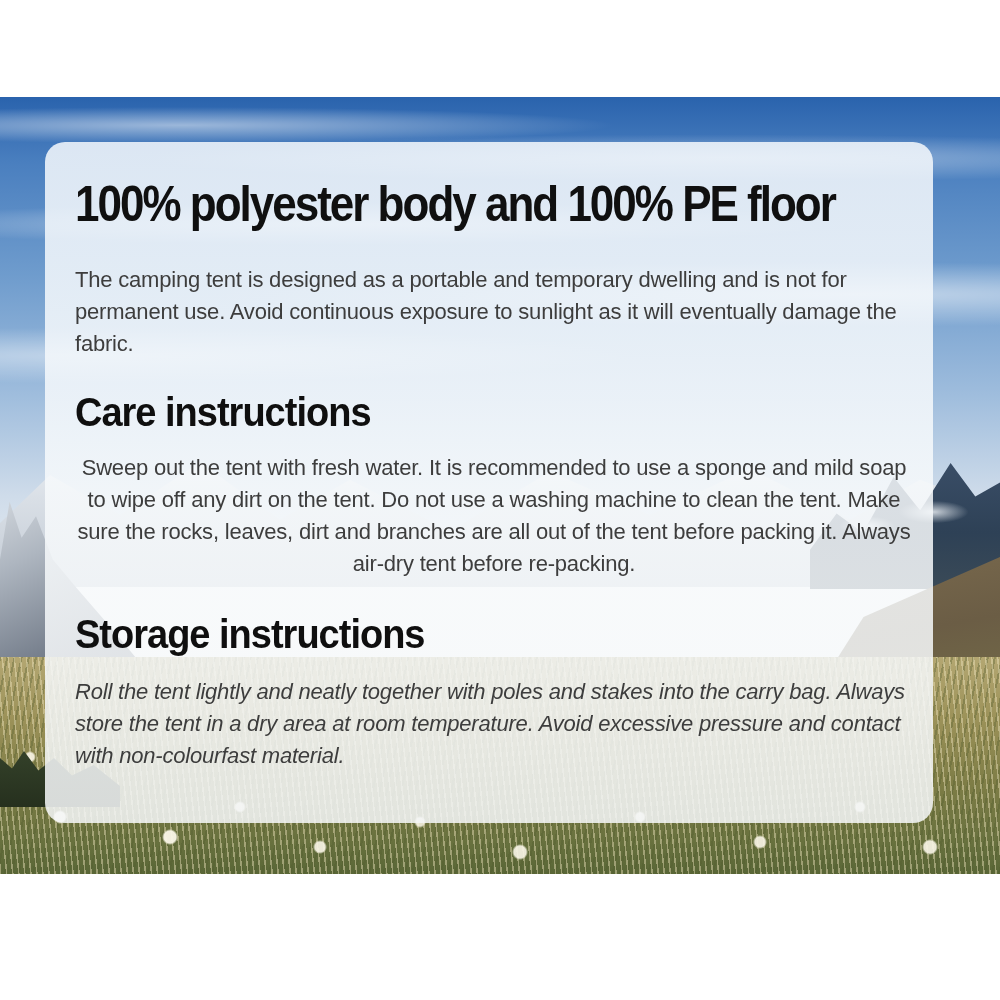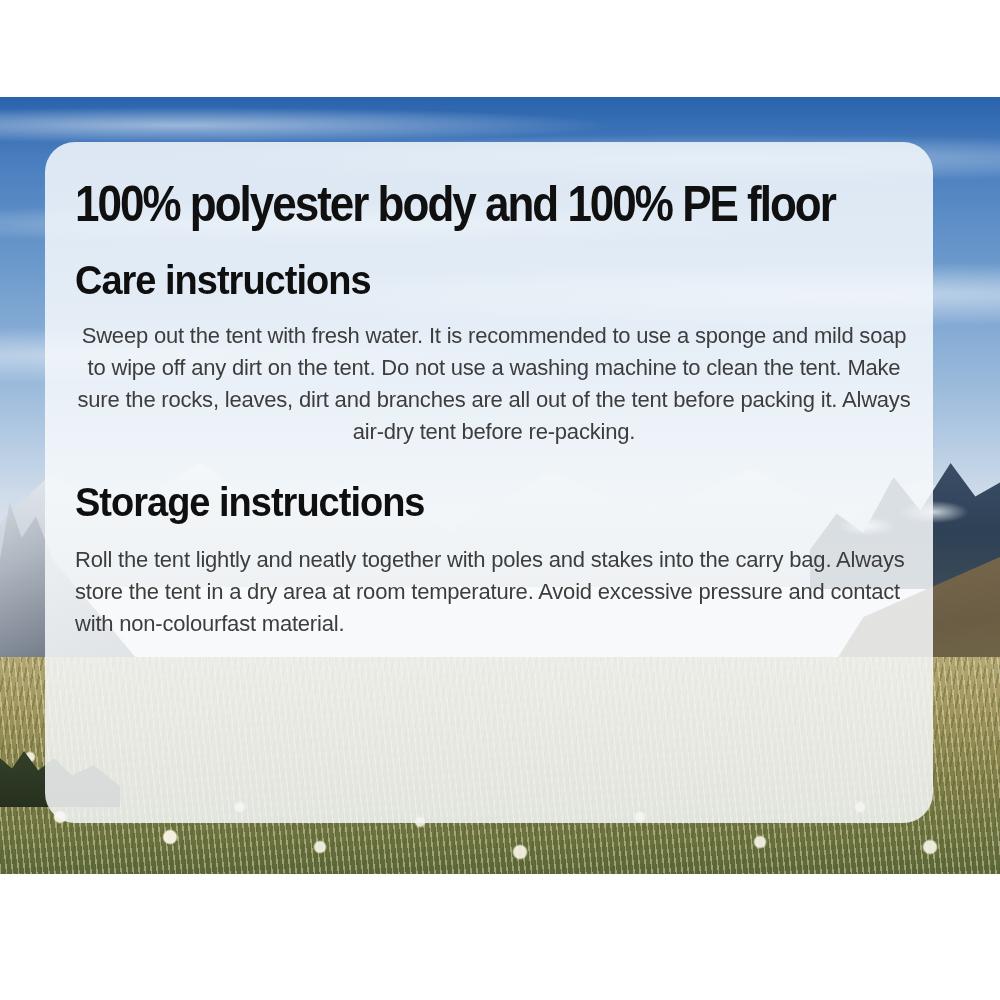--- a/index.html
+++ b/index.html
@@ -67,21 +67,21 @@
       radial-gradient(circle 6px at 640px 120px, rgba(250,246,232,.85) 0 4px, rgba(250,246,232,0) 6px),
       radial-gradient(circle 7px at 760px 145px, rgba(250,246,232,.9) 0 5px, rgba(250,246,232,0) 7px),
       radial-gradient(circle 6px at 860px 110px, rgba(250,246,232,.85) 0 4px, rgba(250,246,232,0) 6px),
       radial-gradient(circle 8px at 930px 150px, rgba(250,246,232,.9) 0 6px, rgba(250,246,232,0) 8px),
       radial-gradient(circle 6px at 30px 60px,   rgba(250,246,232,.9) 0 4px, rgba(250,246,232,0) 6px);
   }
   
   .card{
     position:absolute;left:45px;top:142px;width:888px;height:681px;
     background:linear-gradient(180deg, rgba(241,246,251,.88) 0%, rgba(247,250,252,.85) 45%, rgba(245,247,248,.86) 100%);
-    border-radius:30px;
+    border-radius:20px;
     box-sizing:border-box;
     padding:28px 30px 0 30px;
   }
   .title{
     margin:10px 0 0 0;
     font-size:44px;font-weight:bold;letter-spacing:-2px;white-space:nowrap;
     color:#101010;line-height:48px;
     transform:scaleY(1.12);transform-origin:left center;
   }
   .body-text{
@@ -92,41 +92,42 @@
   .intro{margin-top:36px;}
   .section-heading{
     margin:0;
     font-size:38px;font-weight:bold;letter-spacing:-1px;
     color:#0f0f0f;line-height:44px;
     transform:scaleY(1.08);transform-origin:left center;
   }
   .h-care{margin-top:30px;}
   .p-care{margin-top:18px;text-align:center;}
   .h-storage{margin-top:32px;}
-  .p-storage{margin-top:20px;}
+  .p-storage{margin-top:20px;font-style:italic;}
 </style>
 </head>
 <body>
 
 <div class="canvas">
 
   <div class="photo">
     <div class="sky"></div>
     <div class="far-mountains"></div>
     <div class="left-mountain"></div>
     <div class="right-ridge"></div>
     <div class="right-slope"></div>
     <div class="grass"></div>
     <div class="fluffs"></div>
     <div class="left-trees"></div>
   </div>
 
   <div class="card">
     <h1 class="title">100% polyester body and 100% PE floor</h1>
 
+    <p class="body-text intro">The camping tent is designed as a portable and temporary dwelling and is not for permanent use. Avoid continuous exposure to sunlight as it will eventually damage the fabric.</p>
 
     <h2 class="section-heading h-care">Care instructions</h2>
 
     <p class="body-text p-care">Sweep out the tent with fresh water. It is recommended to use a sponge and mild soap to wipe off any dirt on the tent. Do not use a washing machine to clean the tent. Make sure the rocks, leaves, dirt and branches are all out of the tent before packing it. Always air-dry tent before re-packing.</p>
 
     <h2 class="section-heading h-storage">Storage instructions</h2>
 
     <p class="body-text p-storage">Roll the tent lightly and neatly together with poles and stakes into the carry bag. Always store the tent in a dry area at room temperature. Avoid excessive pressure and contact with non-colourfast material.</p>
   </div>
 

